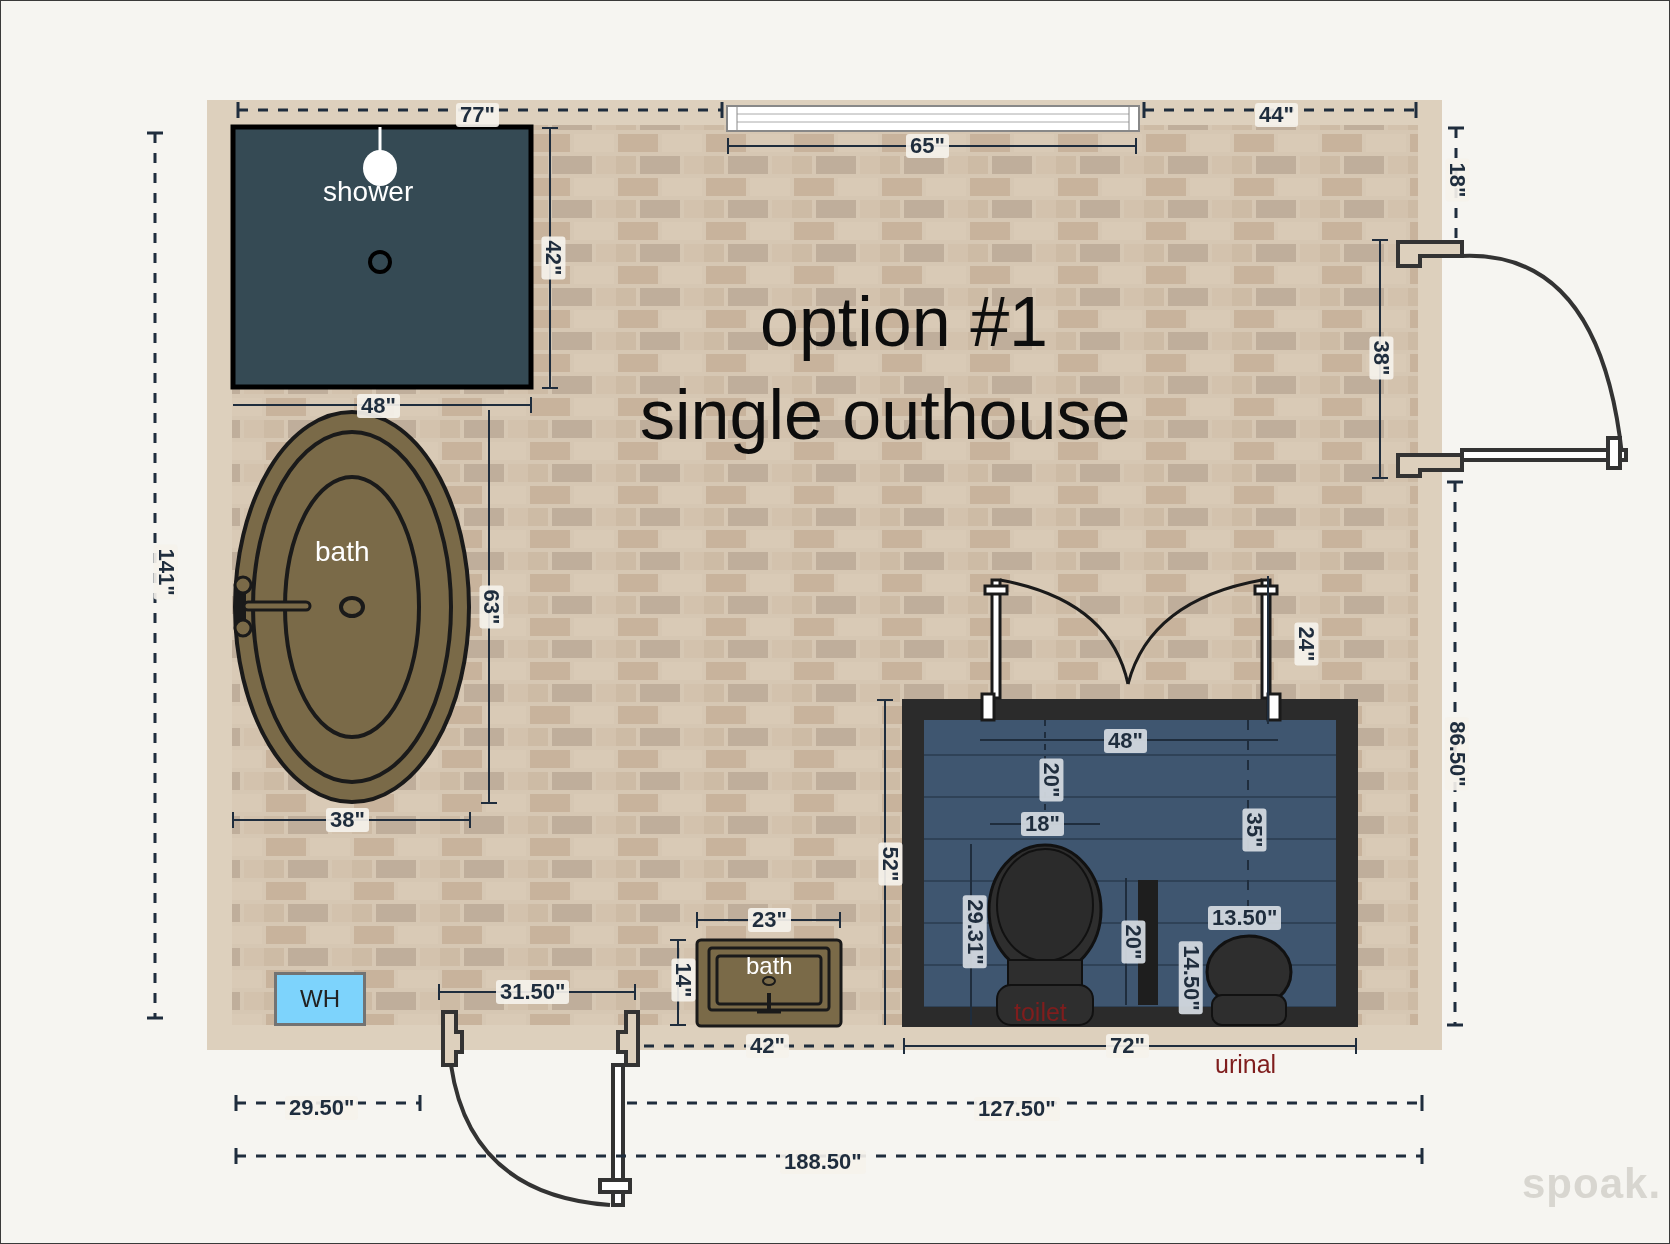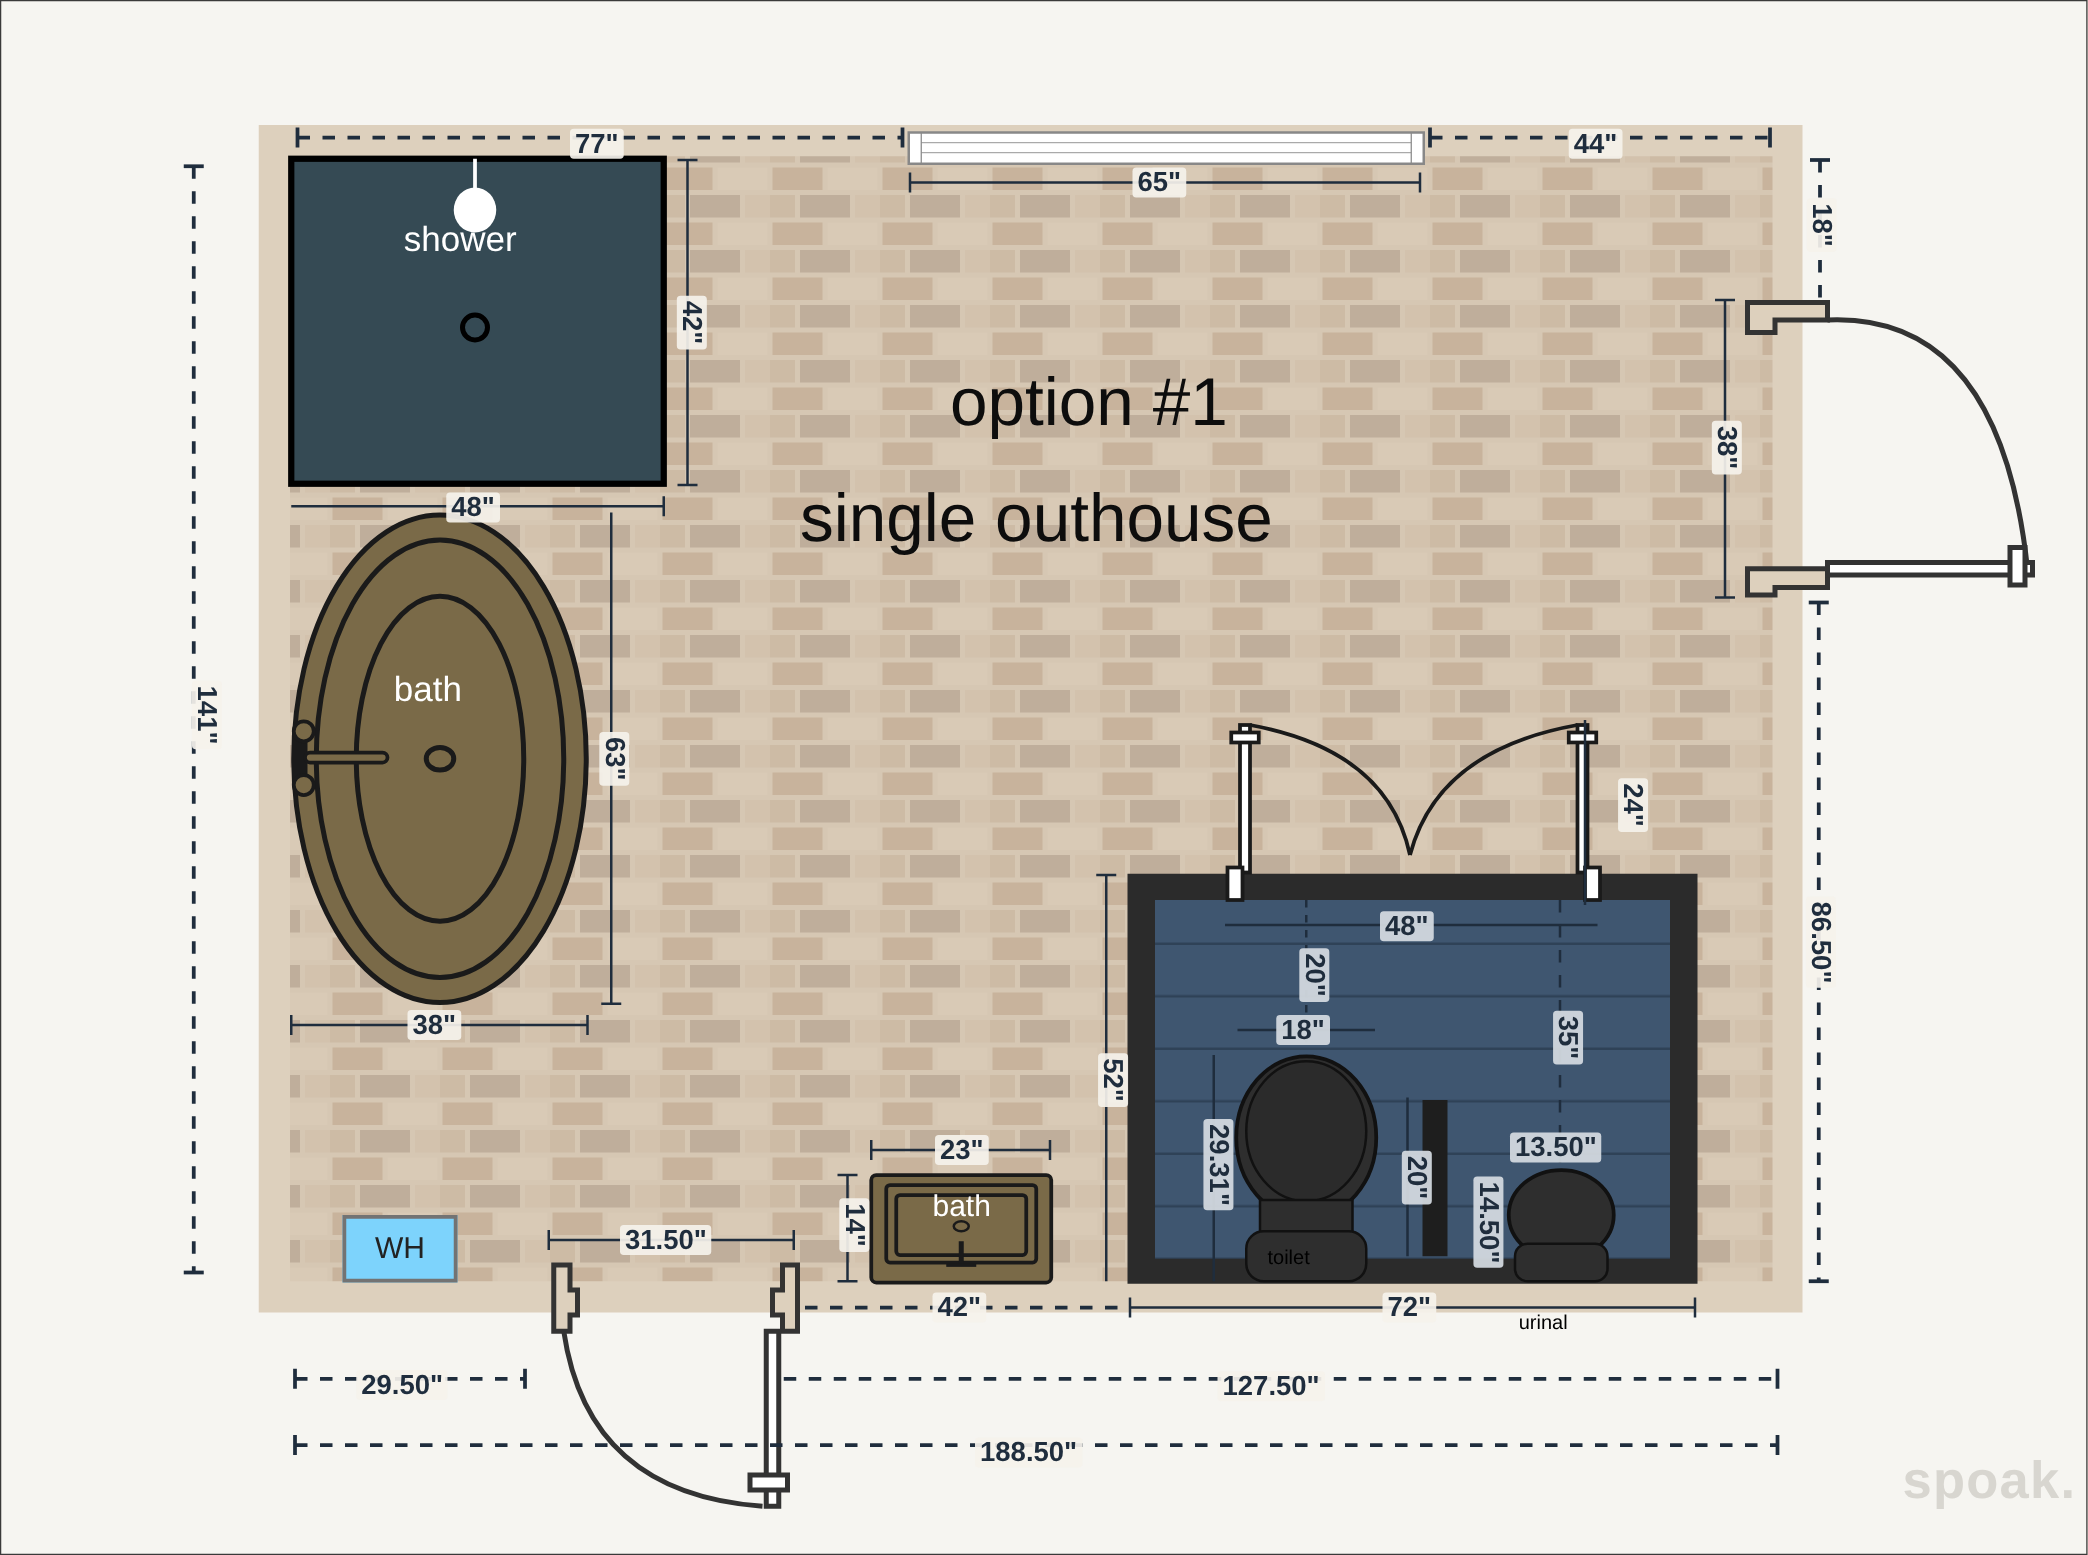--- a/index.html
+++ b/index.html
@@ -2,23 +2,23 @@
 <html><head>
 <meta charset="utf-8">
 <style>
   html, body { margin:0; padding:0; }
   body { width:1670px; height:1244px; background:#f6f5f1; font-family:"Liberation Sans", sans-serif; position:relative; overflow:hidden; }
   .frame { position:absolute; left:0; top:0; width:1668px; height:1242px; border:1px solid #3a3a3a; }
   .canvas { position:absolute; left:0; top:0; width:1670px; height:1244px; }
   .lbl { position:absolute; background:rgba(245,242,235,0.92); color:#1f2d3d; font-weight:bold; font-size:22px; padding:0 4px; border-radius:3px; line-height:24px; white-space:nowrap; }
   .lbl.v { transform:rotate(90deg); transform-origin:center center; }
   .lbl.dark { background:rgba(210,216,222,0.95); }
-  .title { position:absolute; color:#0d0d0d; font-size:54px; line-height:80px; text-align:center; white-space:nowrap; }
+  .title { position:absolute; color:#0d0d0d; font-size:70px; line-height:80px; text-align:center; white-space:nowrap; }
   .fixture-lbl { position:absolute; color:#ffffff; font-size:28px; white-space:nowrap; }
-  .fixture-lbl.dark { color:#000000; font-size:16px; }
+  .fixture-lbl.dark { color:#7f1d1d; font-size:25px; }
   .wh { position:absolute; left:274px; top:972px; width:86px; height:48px; background:#7dd3fc; border:3px solid #737373; color:#222; font-size:24px; display:flex; align-items:center; justify-content:center; }
   .logo { position:absolute; left:1522px; top:1160px; color:#d8d6d0; font-size:42px; font-weight:bold; letter-spacing:1px; }
 </style>
 </head>
 <body>
 
 <div class="frame"></div>
 
 <svg class="canvas" width="1670" height="1244" viewBox="0 0 1670 1244" xmlns="http://www.w3.org/2000/svg">
   <defs>

